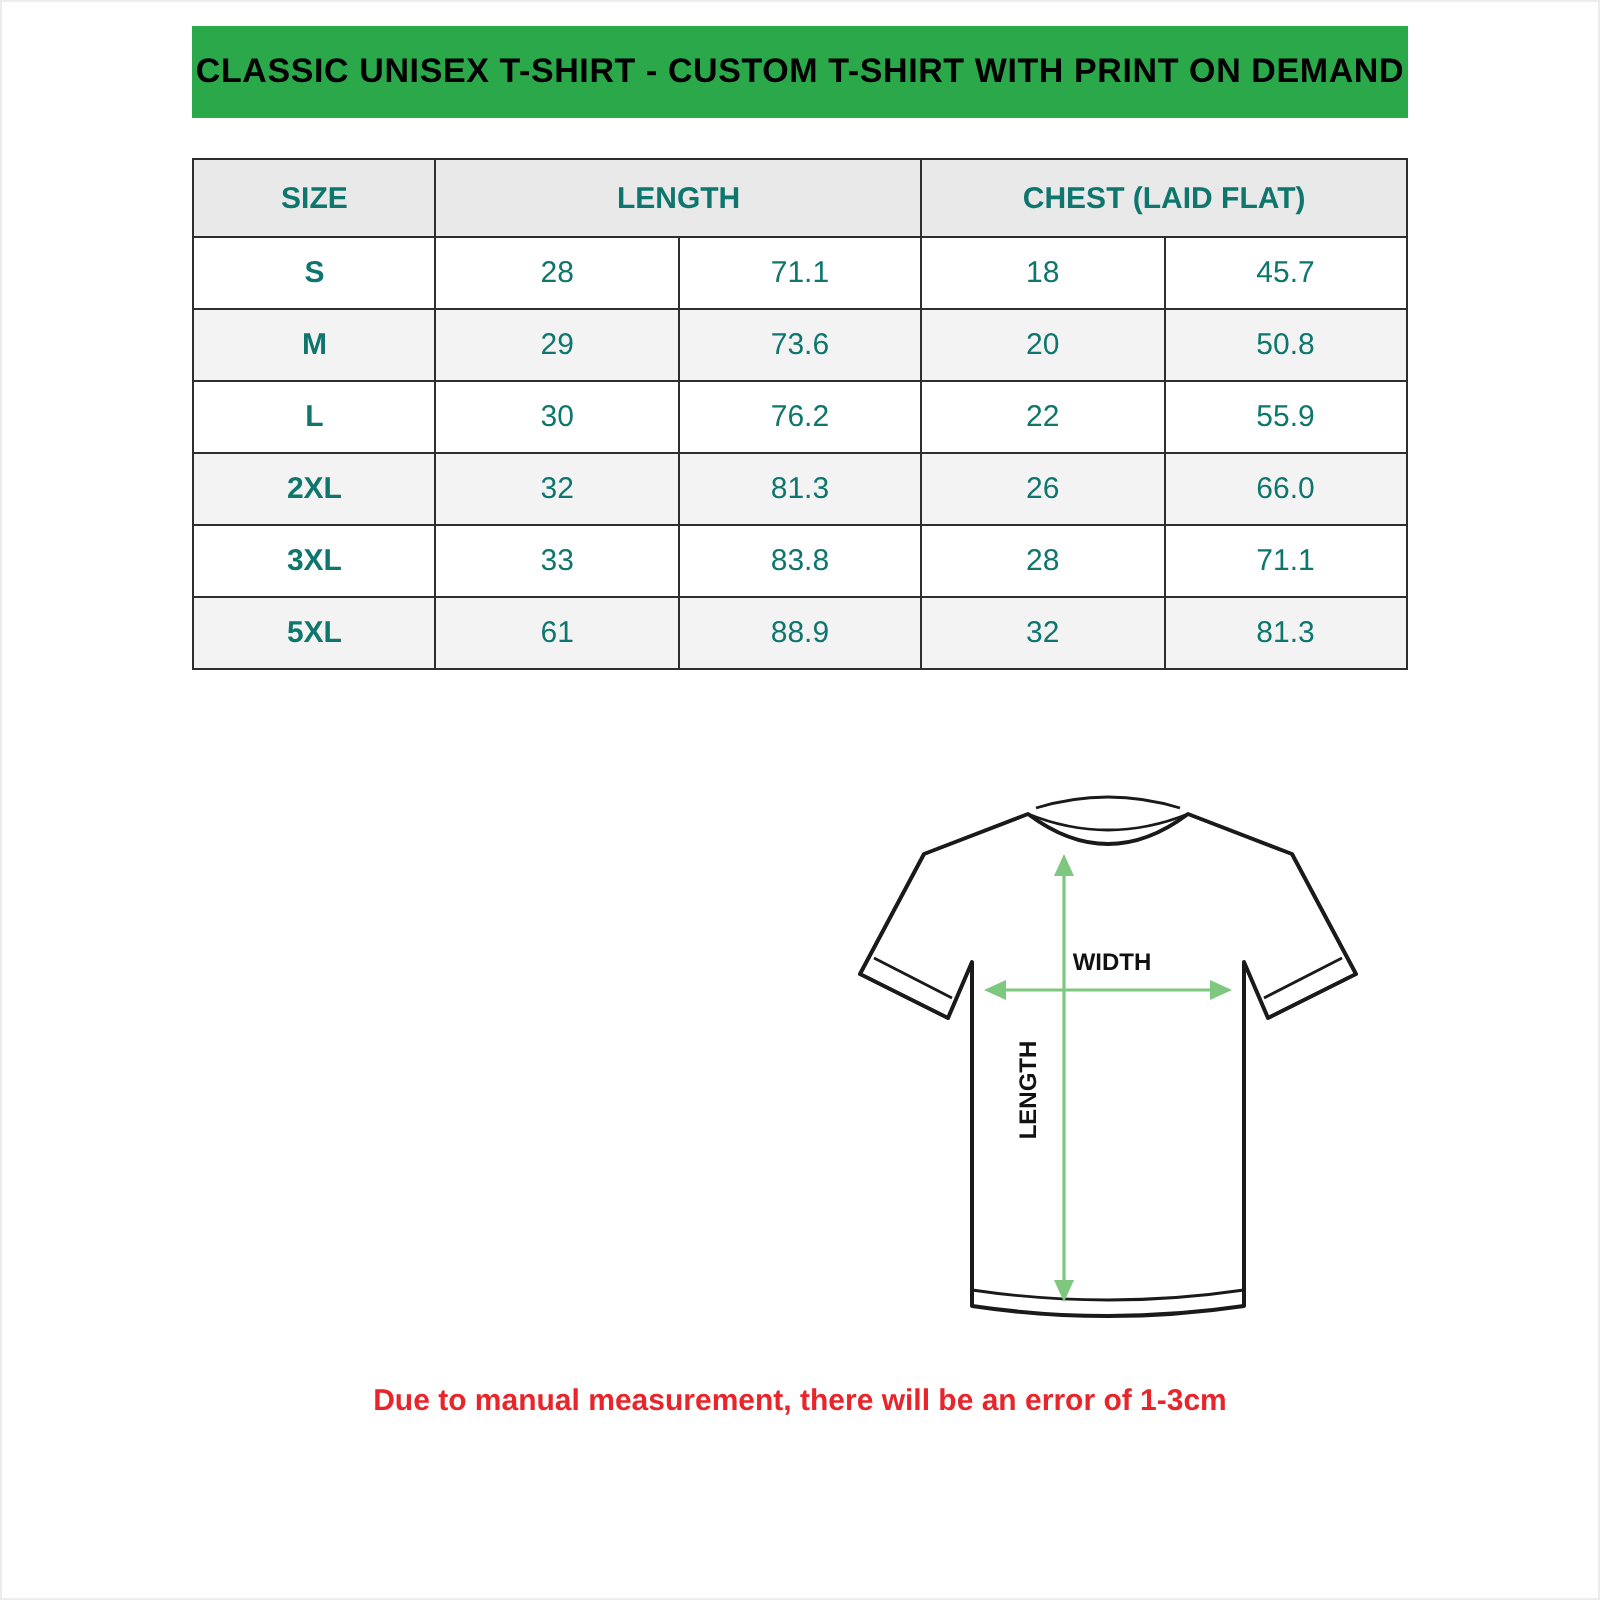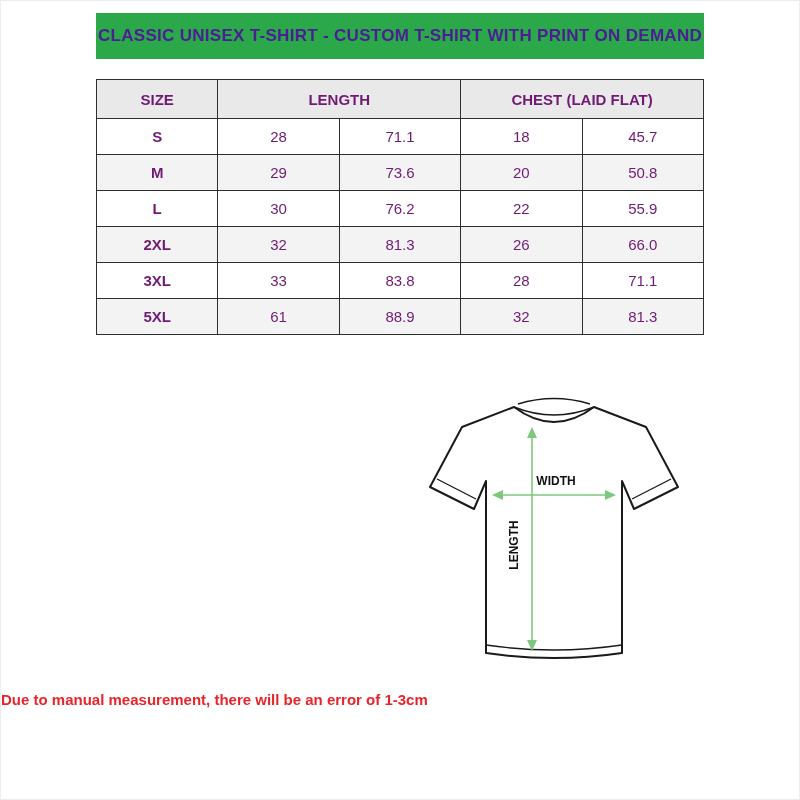--- a/index.html
+++ b/index.html
@@ -16,35 +16,35 @@
     background: #ffffff;
     border: 1px solid #ececec;
     box-sizing: border-box;
     padding-top: 12px;
     overflow: hidden;
   }
   .banner {
     width: 608px;
     margin: 0 auto;
     background: #2BA84A;
-    color: #4c1d95;
+    color: #000000;
     font-weight: 700;
     font-size: 17px;
     letter-spacing: 0.3px;
     text-align: center;
     padding: 13px 0;
     box-sizing: border-box;
   }
   table.size-chart {
     width: 608px;
     margin: 20px auto 0 auto;
     border-collapse: collapse;
     table-layout: fixed;
     font-size: 15px;
-    color: #701a75;
+    color: #0f766e;
   }
   table.size-chart th,
   table.size-chart td {
     border: 1px solid #2e2e2e;
     text-align: center;
     vertical-align: middle;
     height: 35px;
     padding: 0;
   }
   table.size-chart thead th {
@@ -71,21 +71,21 @@
     display: inline-block;
   }
   .svg-label {
     font-family: "Liberation Sans", sans-serif;
     font-size: 12px;
     font-weight: 700;
     fill: #111111;
   }
   .footer-note {
     margin-top: 14px;
-    text-align: left;
+    text-align: center;
     color: #E8252A;
     font-weight: 700;
     font-size: 15px;
   }
 </style>
 </head>
 <body>
 
 <div class="page">
 

